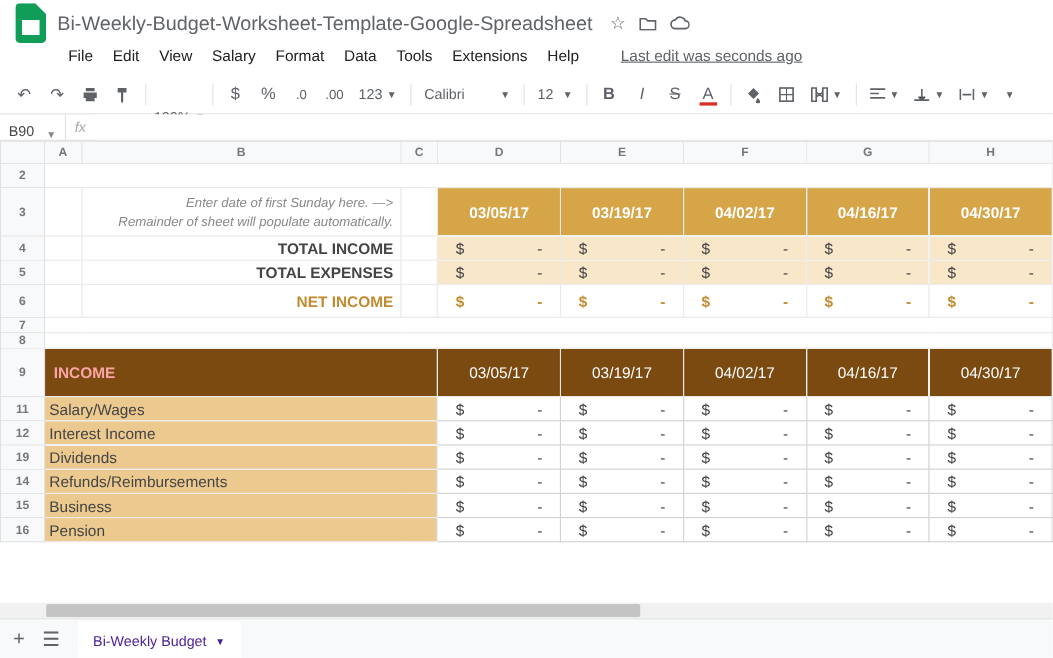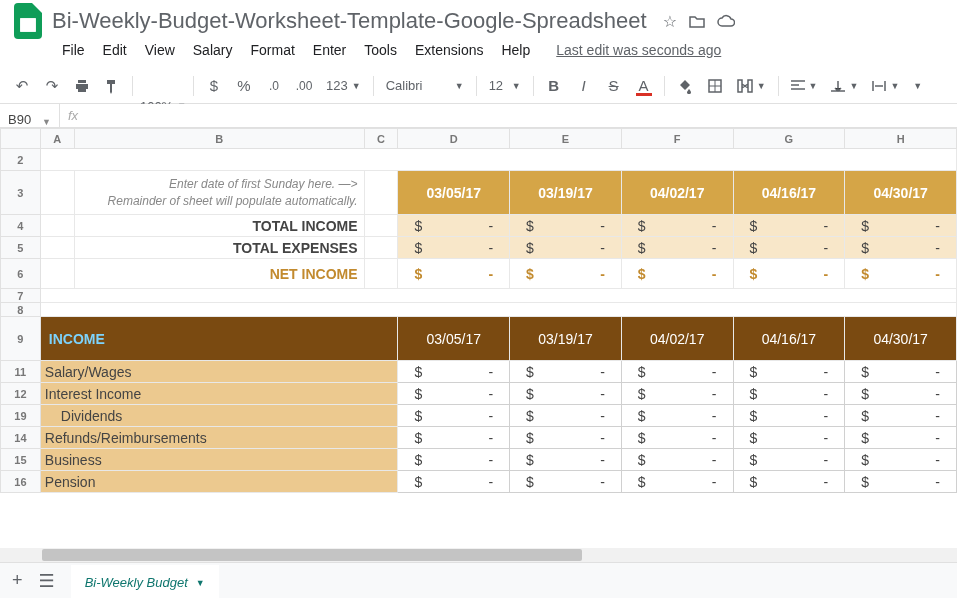--- a/index.html
+++ b/index.html
@@ -1,27 +1,27 @@
 <!DOCTYPE html>
 <html><head>
 <meta charset="utf-8">
 <style>
   * { box-sizing: border-box; margin: 0; padding: 0; }
   body { font-family: Arial, sans-serif; font-size: 13px; color: #444; background: #fff; width: 957px; height: 598px; overflow: hidden; display: flex; flex-direction: column; }
   
   
   .title-row { display: flex; align-items: center; padding: 8px 8px 0 8px; height: 34px; }
   .app-icon { width: 40px; height: 40px; display: flex; align-items: center; justify-content: center; }
-  .app-name { font-size: 22px; color: #5f6368; margin-left: 4px; }
+  .app-name { font-size: 18px; color: #5f6368; margin-left: 4px; }
   .title-icons { display: flex; gap: 12px; margin-left: 16px; align-items: center; }
   .title-icons span { color: #5f6368; font-size: 16px; cursor: pointer; }
   
   .menu-row { display: flex; align-items: center; padding: 4px 54px 6px 54px; gap: 2px; font-size: 14px; color: #202124; }
   .menu-row span { padding: 4px 8px; cursor: pointer; border-radius: 4px; }
-  .last-edit { color: #5f6368; text-decoration: underline; margin-left: 8px; cursor: pointer; }
+  .last-edit { color: #5f6368; text-decoration: underline; margin-left: 20px; cursor: pointer; }
   
   
   .toolbar { display: flex; align-items: center; padding: 4px 8px; border-bottom: 1px solid #e0e0e0; height: 36px; gap: 2px; }
   .tb-btn { width: 28px; height: 28px; display: flex; align-items: center; justify-content: center; color: #5f6368; cursor: pointer; border-radius: 2px; font-size: 15px; }
   .tb-sep { width: 1px; height: 20px; background: #e0e0e0; margin: 0 4px; }
   .tb-dropdown { display: flex; align-items: center; padding: 0 6px; height: 24px; cursor: pointer; font-size: 13px; color: #5f6368; gap: 4px; }
   .tb-dropdown .caret { font-size: 9px; }
   .font-dd { width: 90px; justify-content: space-between; }
   .size-dd { width: 44px; justify-content: space-between; }
   .pct-dd { width: 48px; justify-content: center; margin-top: 41px; }
@@ -43,31 +43,31 @@
   .cell { border: 1px solid #e8e8e8; height: 22px; padding: 2px 6px; font-size: 14px; vertical-align: middle; overflow: hidden; white-space: nowrap; }
   
   .date-hdr { background: #d5a547; color: #fff; text-align: center; font-weight: bold; height: 44px; }
   .tot-row { background: #f8e7c9; }
   .tot-lbl { font-weight: bold; text-align: right; }
   .net-lbl { color: #c28a2e; font-weight: bold; text-align: right; }
   .money { display: flex; justify-content: space-between; padding: 0 10px; }
   .money.net { color: #c28a2e; font-weight: bold; }
   .hint { text-align: right; font-style: italic; color: #888; font-size: 12px; line-height: 1.35; }
   
-  .inc-band { background: #7a4a11; color: #7dd3fc; font-weight: bold; height: 44px; }
+  .inc-band { background: #7a4a11; color: #fca5a5; font-weight: bold; height: 44px; }
   .inc-date { background: #7a4a11; color: #fff; text-align: center; }
   .inc-sub { background: #ecc98f; font-weight: bold; }
   .inc-row-b { background: #ecc98f; margin-left: 21px; }
   .money-cell { background: #fff; border: 1px solid #d0d0d0; }
   .money-cell .money { font-size: 14px; }
   
   
   .tabs-row { border-top: 1px solid #e0e0e0; height: 36px; display: flex; align-items: center; padding: 0 12px; gap: 16px; background: #f8f9fa; }
   .tab-add, .tab-menu { font-size: 18px; color: #5f6368; cursor: pointer; }
-  .sheet-tab { background: #fff; color: #0f766e; padding: 8px 14px; border-radius: 0; display: flex; align-items: center; gap: 8px; cursor: pointer; font-size: 13px; position: relative; top: 1px; border-top: 2px solid transparent; font-style: italic; }
+  .sheet-tab { background: #fff; color: #4c1d95; padding: 8px 14px; border-radius: 0; display: flex; align-items: center; gap: 8px; cursor: pointer; font-size: 13px; position: relative; top: 1px; border-top: 2px solid transparent; }
   .sheet-tab .caret { font-size: 9px; }
   
   
   .hscroll { height: 14px; background: #f1f1f1; position: relative; }
   .hscroll-thumb { position: absolute; height: 12px; background: #c4c4c4; border-radius: 2px; top: 1px; }
   
   svg { display: block; }
 </style>
 </head>
 <body>
@@ -98,21 +98,21 @@
       </span>
   </div>
 </div>
 
 <div class="menu-row">
   <span>File</span>
   <span>Edit</span>
   <span>View</span>
   <span>Salary</span>
   <span>Format</span>
-  <span>Enter</span>
+  <span>Data</span>
   <span>Tools</span>
   <span>Extensions</span>
   <span>Help</span>
   <span class="last-edit">Last edit was seconds ago</span>
 </div>
 
 <div class="toolbar">
   <div class="tb-btn">↶</div>
   <div class="tb-btn">↷</div>
   <div class="tb-btn">
@@ -440,21 +440,21 @@
           </td>
           <td class="cell money-cell">
             <div class="money">
               <span>$</span>
               <span>-</span>
             </div>
           </td>
         </tr>
         <tr>
           <th class="row-header">19</th>
-          <td class="cell inc-row-b" colspan="3" style="padding-left:20px">Dividends</td>
+          <td class="cell inc-row-b" colspan="3" style="padding-left:4px">Dividends</td>
           <td class="cell money-cell">
             <div class="money">
               <span>$</span>
               <span>-</span>
             </div>
           </td>
           <td class="cell money-cell">
             <div class="money">
               <span>$</span>
               <span>-</span>

